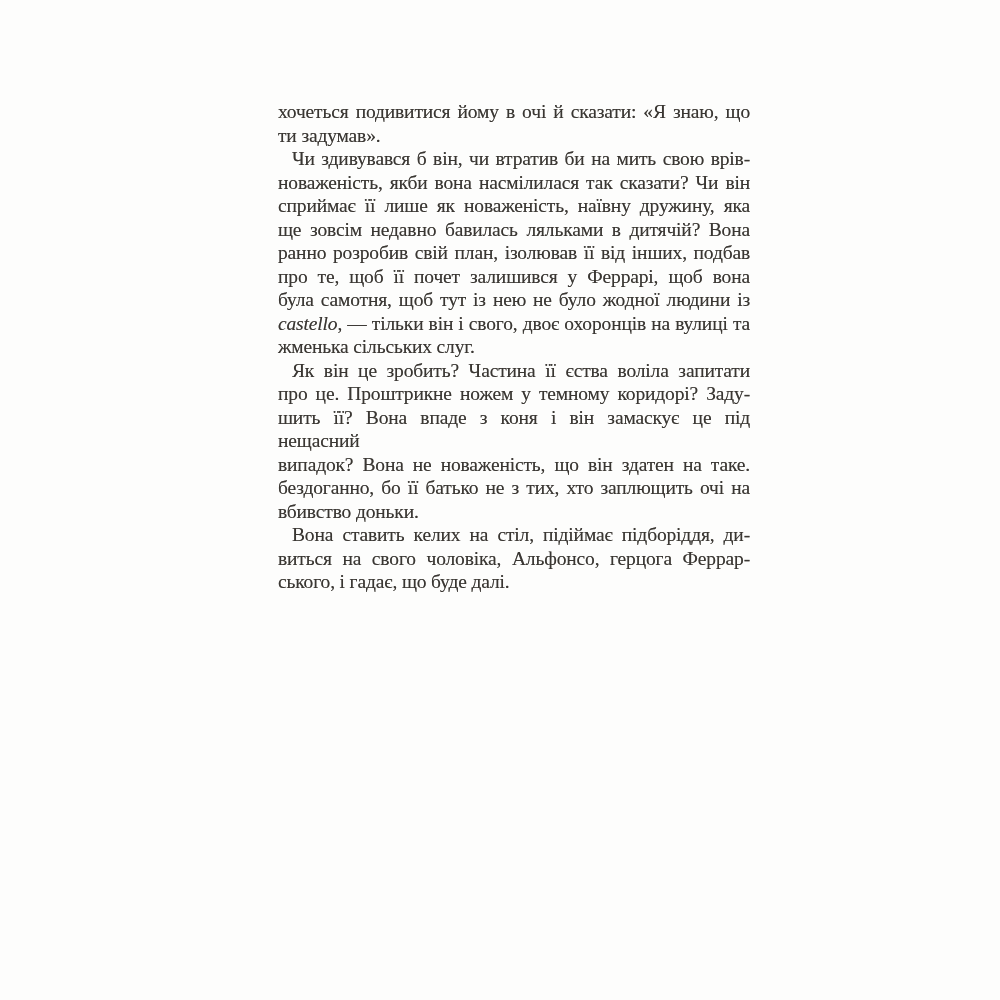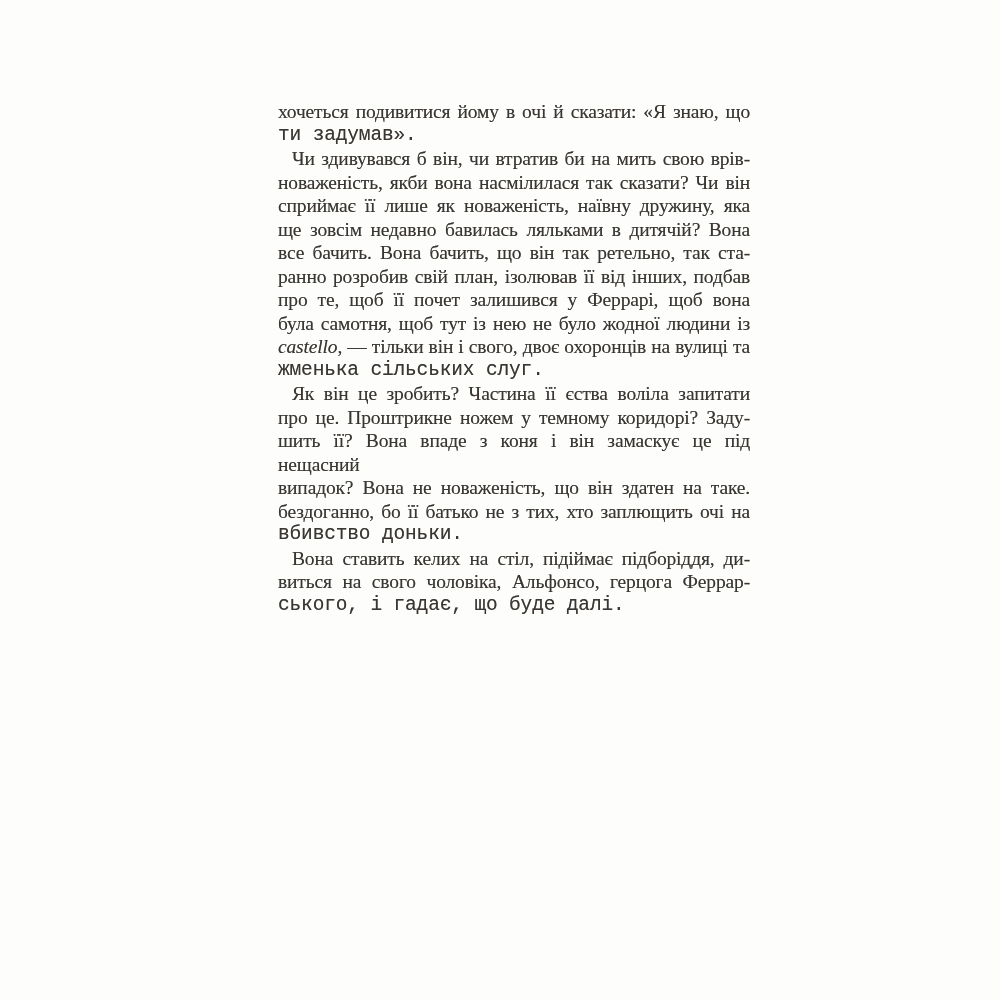--- a/index.html
+++ b/index.html
@@ -33,21 +33,20 @@
     padding: 0;
   }
   .line {
     text-align: justify;
     text-align-last: justify;
     white-space: normal;
   }
   .line.last {
     text-align: center;
     text-align-last: left;
-    font-family: Liberation Mono, monospace;
   }
   .line.indent {
     text-indent: 14px;
   }
   .line i {
     font-style: italic;
   }
 </style>
 </head>
 <body>
@@ -58,21 +57,20 @@
     <section class="para">
       <div class="line">хочеться подивитися йому в очі й сказати: «Я знаю, що</div>
       <div class="line last">ти задумав».</div>
     </section>
 
     <section class="para">
       <div class="line indent">Чи здивувався б він, чи втратив би на мить свою врів-</div>
       <div class="line">новаженість, якби вона насмілилася так сказати? Чи він</div>
       <div class="line">сприймає її лише як новаженість, наївну дружину, яка</div>
       <div class="line">ще зовсім недавно бавилась ляльками в дитячій? Вона</div>
-      <div class="line">все бачить. Вона бачить, що він так ретельно, так ста-</div>
       <div class="line">ранно розробив свій план, ізолював її від інших, подбав</div>
       <div class="line">про те, щоб її почет залишився у Феррарі, щоб вона</div>
       <div class="line">була самотня, щоб тут із нею не було жодної людини із</div>
       <div class="line"><i>castello</i><span>, — тільки він і свого, двоє охоронців на вулиці та</span></div>
       <div class="line last">жменька сільських слуг.</div>
     </section>
 
     <section class="para">
       <div class="line indent">Як він це зробить? Частина її єства воліла запитати</div>
       <div class="line">про це. Проштрикне ножем у темному коридорі? Заду-</div>

